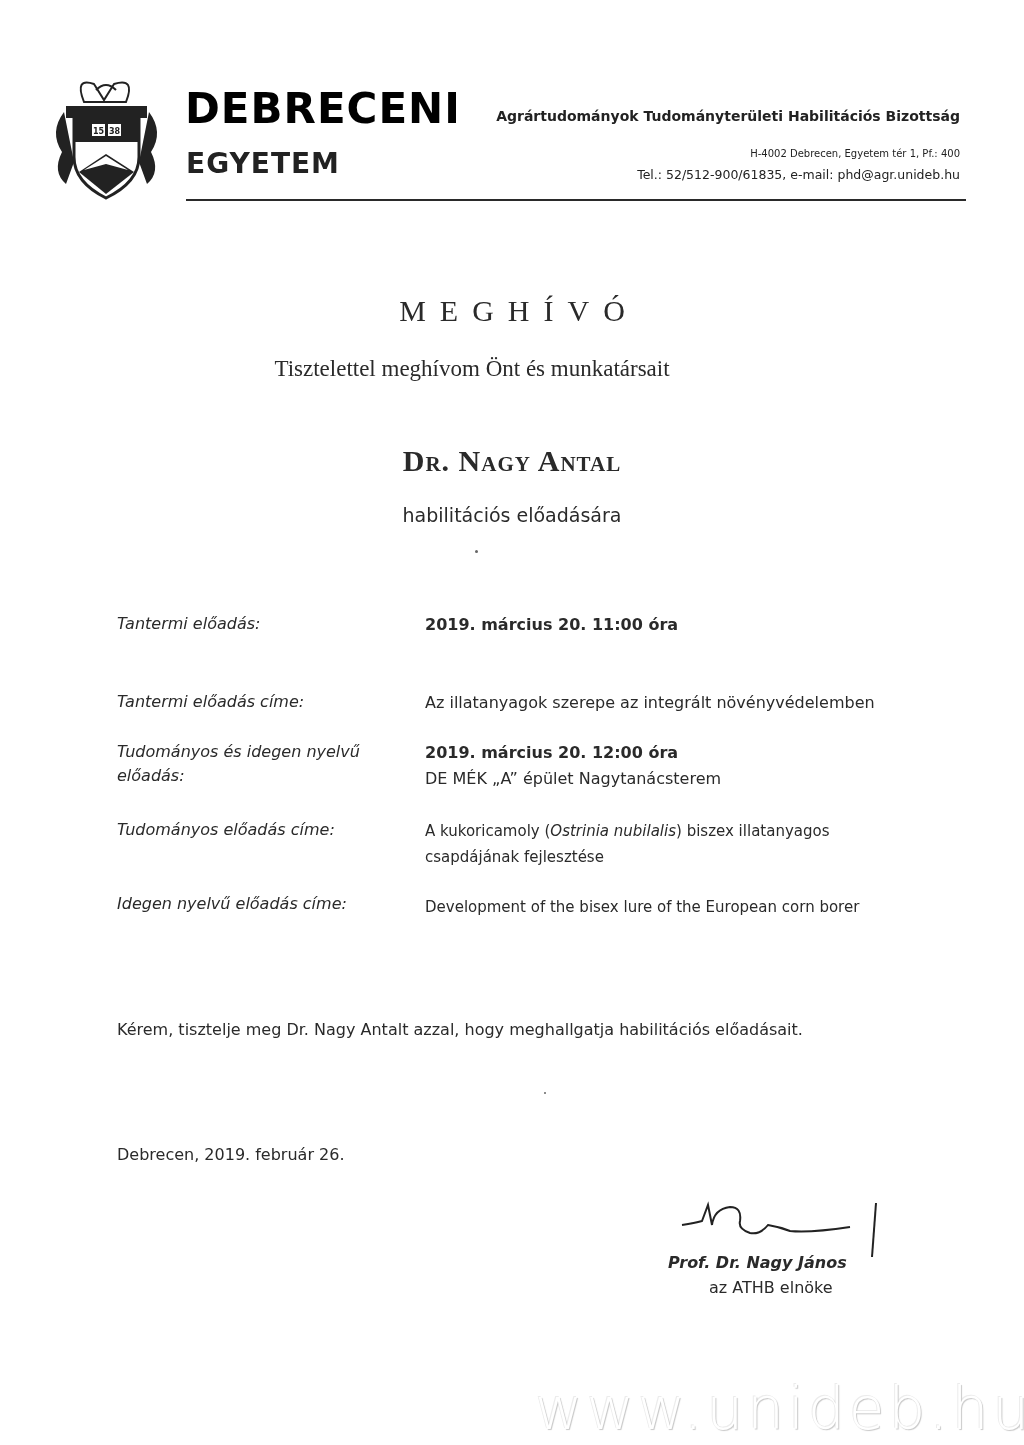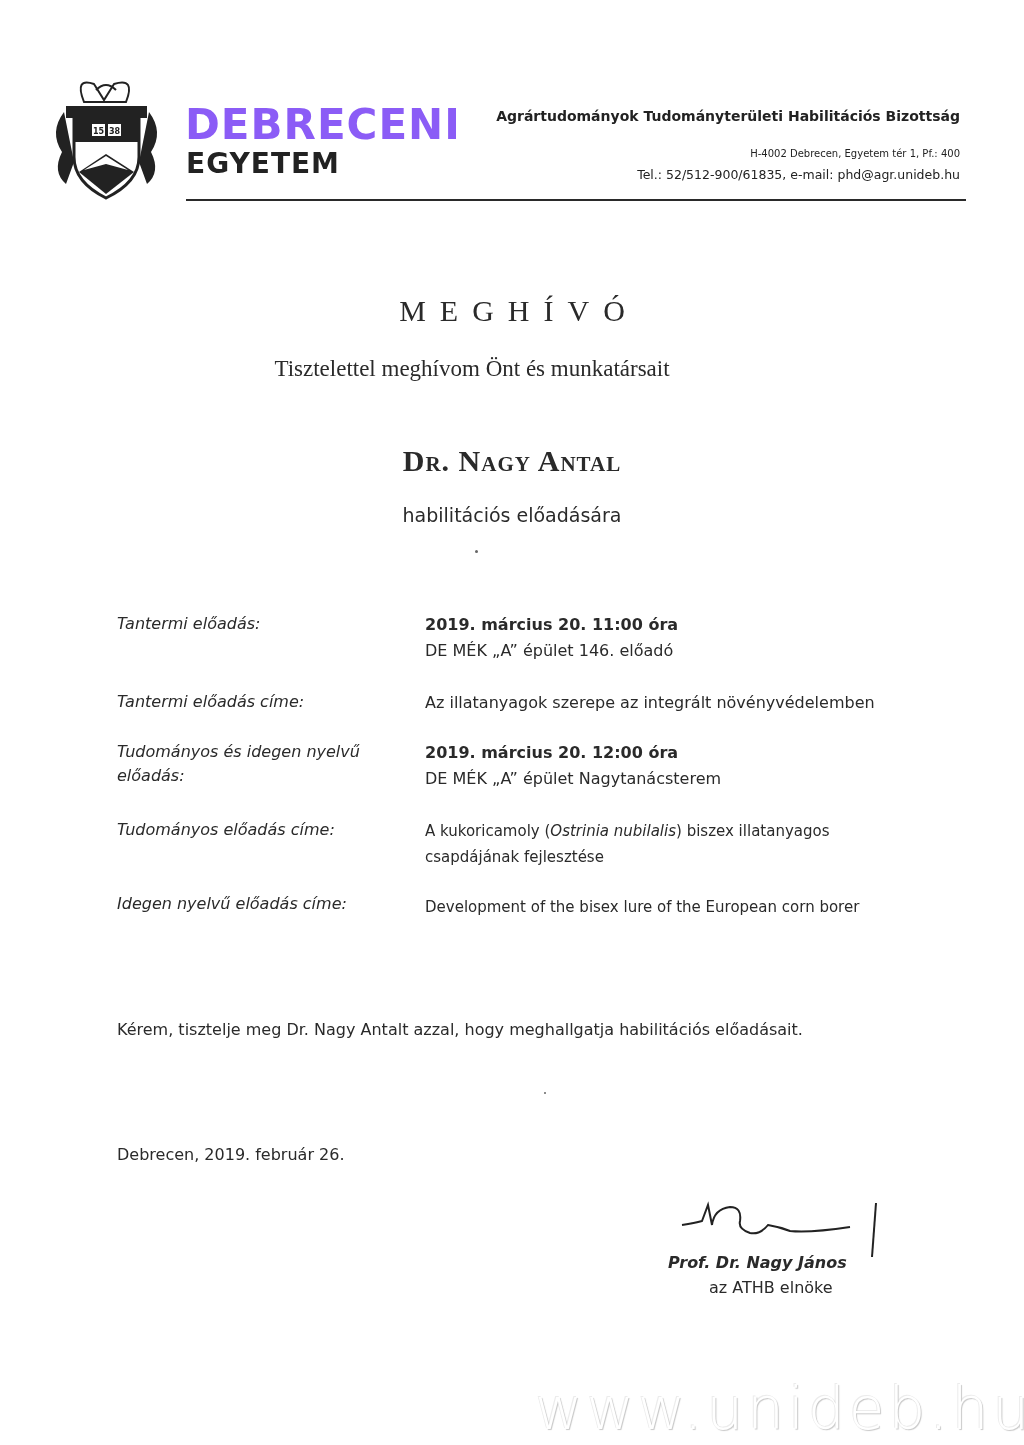--- a/index.html
+++ b/index.html
@@ -1,19 +1,19 @@
 <!DOCTYPE html>
 <html><head>
 <meta charset="utf-8">
 <style>
   html, body { margin: 0; padding: 0; }
   body { width: 1024px; height: 1445px; background: #ffffff; position: relative; overflow: hidden; color: #1d1d1d; font-family: "Liberation Sans", sans-serif; }
 
   .logo { position: absolute; left: 44px; top: 72px; width: 125px; height: 130px; }
-  .brand-1 { position: absolute; left: 185px; top: 104px; font-family: "DejaVu Sans", sans-serif; font-weight: bold; font-size: 42px; letter-spacing: 1px; color: #8b5cf6; line-height: 1; }
+  .brand-1 { position: absolute; left: 185px; top: 88px; font-family: "DejaVu Sans", sans-serif; font-weight: bold; font-size: 42px; letter-spacing: 1px; color: #000000; line-height: 1; }
   .brand-2 { position: absolute; left: 186px; top: 150px; font-family: "DejaVu Sans", sans-serif; font-weight: bold; font-size: 28px; letter-spacing: 1px; color: #222; line-height: 1; }
 
   .committee { position: absolute; right: 64px; top: 108px; font-family: "DejaVu Sans", sans-serif; font-weight: bold; font-size: 14px; color: #222; }
   .address { position: absolute; right: 64px; top: 148px; font-family: "DejaVu Sans", sans-serif; font-size: 10px; color: #222; text-align: right; }
   .contact { position: absolute; right: 64px; top: 167px; font-family: "DejaVu Sans", sans-serif; font-size: 12.5px; color: #222; text-align: right; }
   .rule { position: absolute; left: 186px; top: 199px; width: 780px; height: 2px; background: #2a2a2a; }
 
   .title { position: absolute; left: 0; width: 1024px; top: 294px; text-align: center; font-family: Liberation Serif, serif; font-size: 30px; letter-spacing: 14px; color: #2a2a2a; text-indent: 14px; }
   .invite { position: absolute; left: 0; width: 944px; top: 356px; text-align: center; font-family: "Liberation Serif", serif; font-size: 23px; color: #2a2a2a; }
   .name { position: absolute; left: 0; width: 1024px; top: 444px; text-align: center; font-family: "Liberation Serif", serif; font-size: 30px; font-weight: bold; color: #2a2a2a; font-variant: small-caps; letter-spacing: 1px; }
@@ -64,21 +64,20 @@
 
 <div class="title">MEGHÍVÓ</div>
 <div class="invite">Tisztelettel meghívom Önt és munkatársait</div>
 <div class="name">Dr. Nagy Antal</div>
 <div class="subtitle">habilitációs előadására</div>
 <div class="dot" style="left:475px; top:550px;"></div>
 
 <div class="row-label" style="top:612px;">Tantermi előadás:</div>
 <div class="row-value" style="top:612px;">
   <div class="bold">2019. március 20. 11:00 óra</div>
-  <div>DE MÉK „A” épület 146. előadó</div>
 </div>
 
 <div class="row-label" style="top:690px;">Tantermi előadás címe:</div>
 <div class="row-value" style="top:690px;">Az illatanyagok szerepe az integrált növényvédelemben</div>
 
 <div class="row-label" style="top:740px;">
   <div>Tudományos és idegen nyelvű</div>
   <div>előadás:</div>
 </div>
 <div class="row-value" style="top:740px;">

